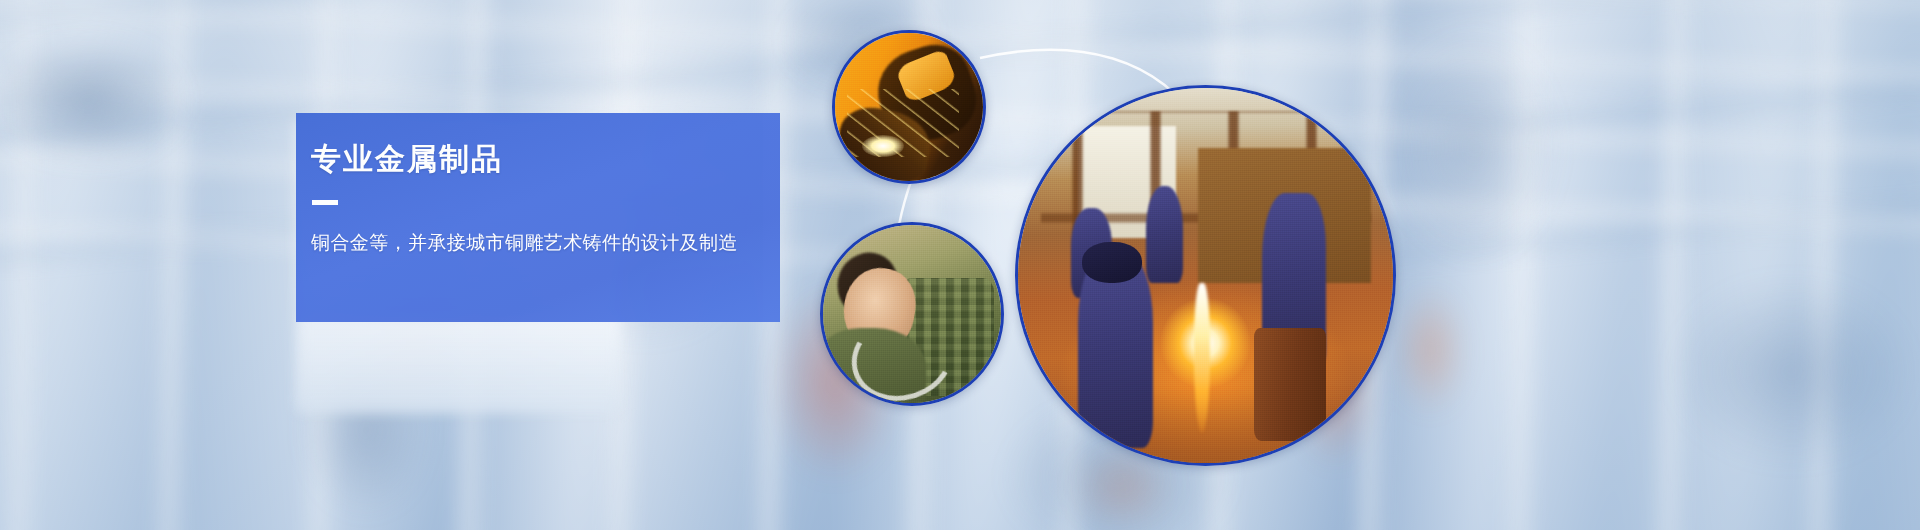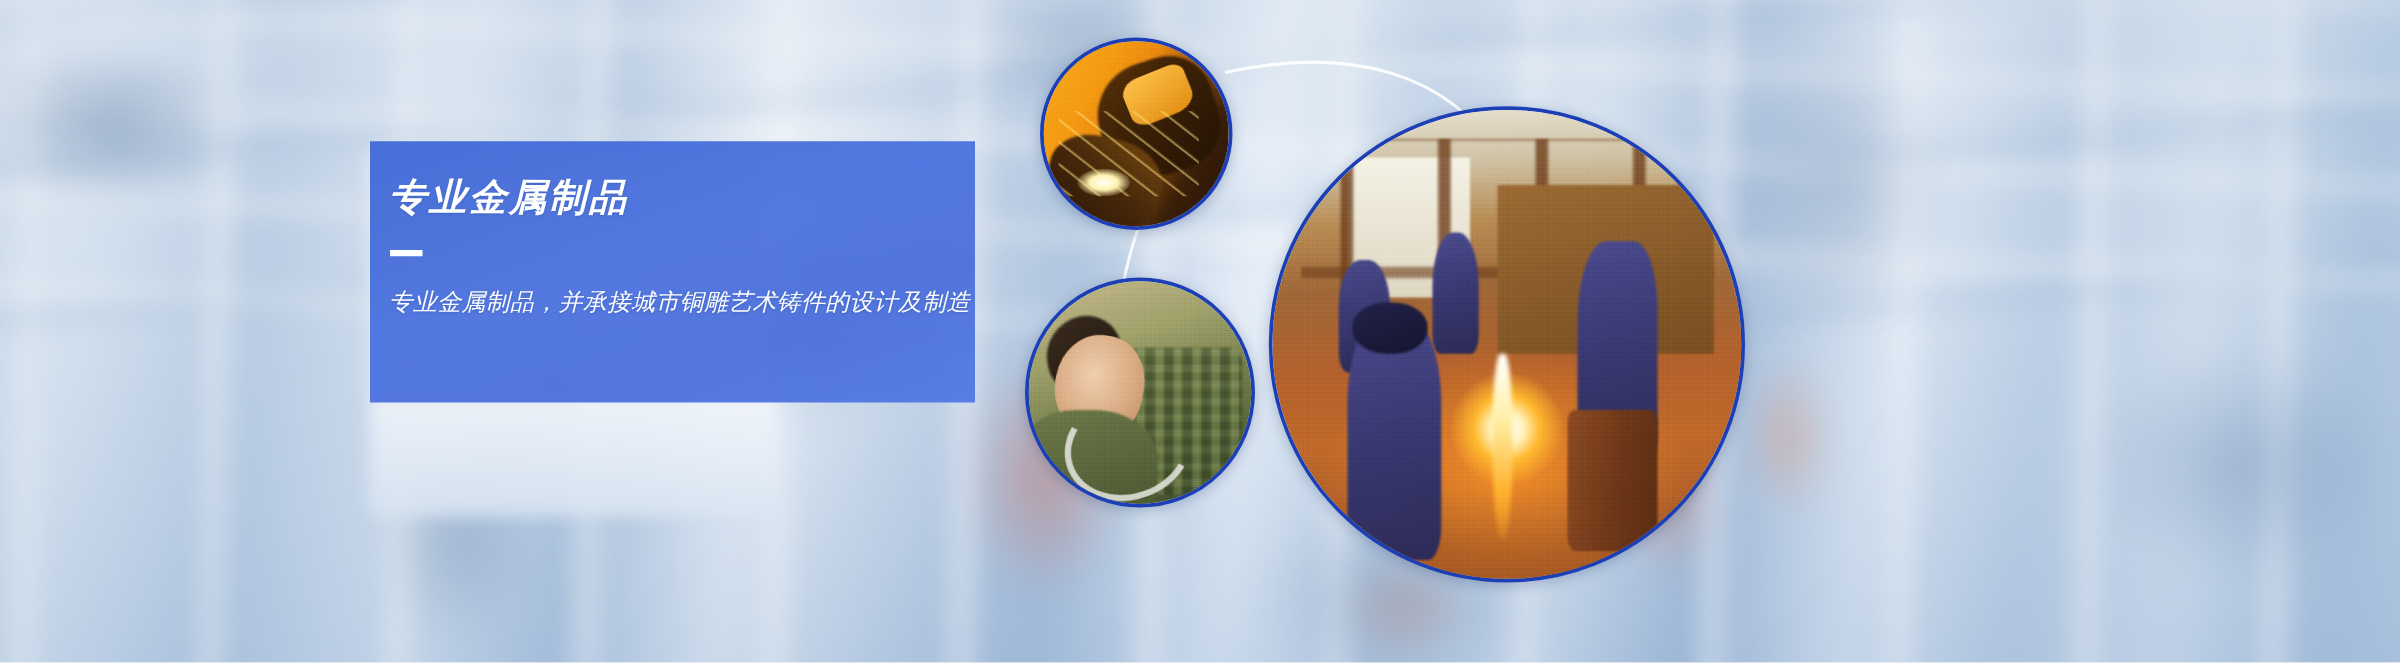--- a/index.html
+++ b/index.html
@@ -139,21 +139,20 @@
 
   
   .panel {
     position: absolute;
     left: 296px;
     top: 113px;
     width: 484px;
     height: 209px;
     background: linear-gradient(160deg, #3f68d6 0%, #4a71df 45%, #4a6fdc 72%, #5179e4 100%);
     opacity: 0.94;
-    font-style: italic;
   }
   .panel-inner {
     position: absolute;
     left: 0; top: 0;
     width: 100%; height: 100%;
     padding: 31px 0 0 15px;
     box-sizing: border-box;
   }
   .panel-title {
     color: #ffffff;
@@ -423,21 +422,21 @@
     <div class="bg-plate"></div>
     <div class="bg-plate2"></div>
     <div class="bg-vig"></div>
   </div>
 
   <div class="panel">
     <div class="panel-inner">
       <h1 class="panel-title">专业金属制品</h1>
       <div class="panel-rule"></div>
       <p class="panel-desc">
-        <span>专业金属制品，并承接城市铜雕艺术铸件的设计及制造</span>
+        <span>铜合金等，并承接城市铜雕艺术铸件的设计及制造</span>
       </p>
     </div>
   </div>
 
   <div class="collage">
 
     <svg class="connector" viewBox="0 0 440 400">
       <path d="M 88 152 C 50 250, 60 300, 120 330" fill="none" stroke="rgba(255,255,255,0.85)" stroke-width="2.5"></path>
       <path d="M 150 48 C 250 26, 330 48, 372 118" fill="none" stroke="rgba(255,255,255,0.9)" stroke-width="2.5"></path>
     </svg>

